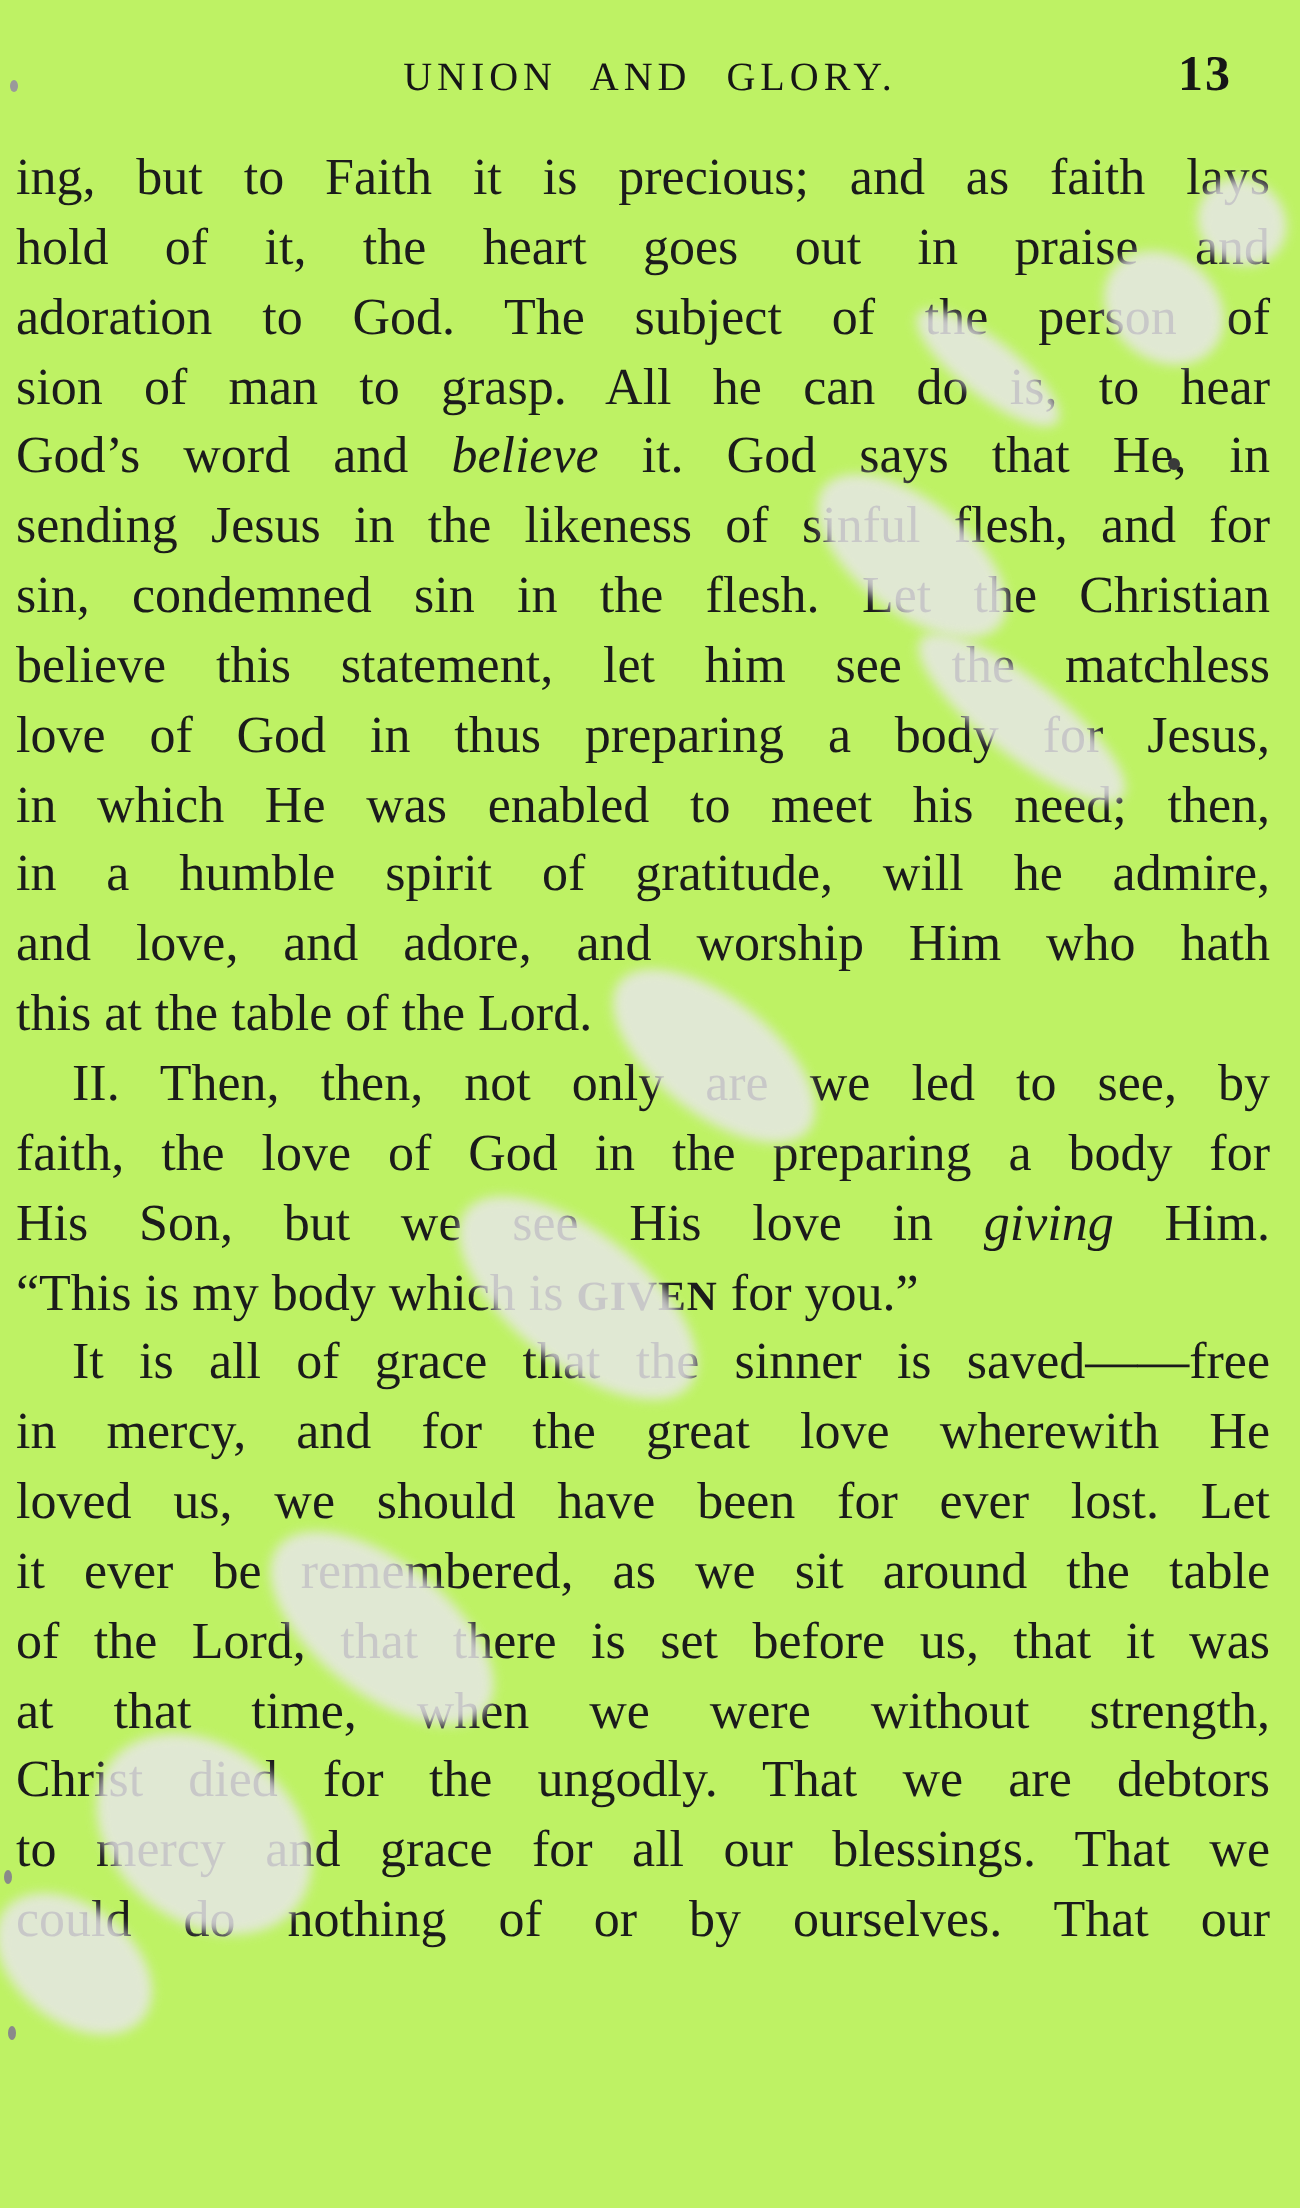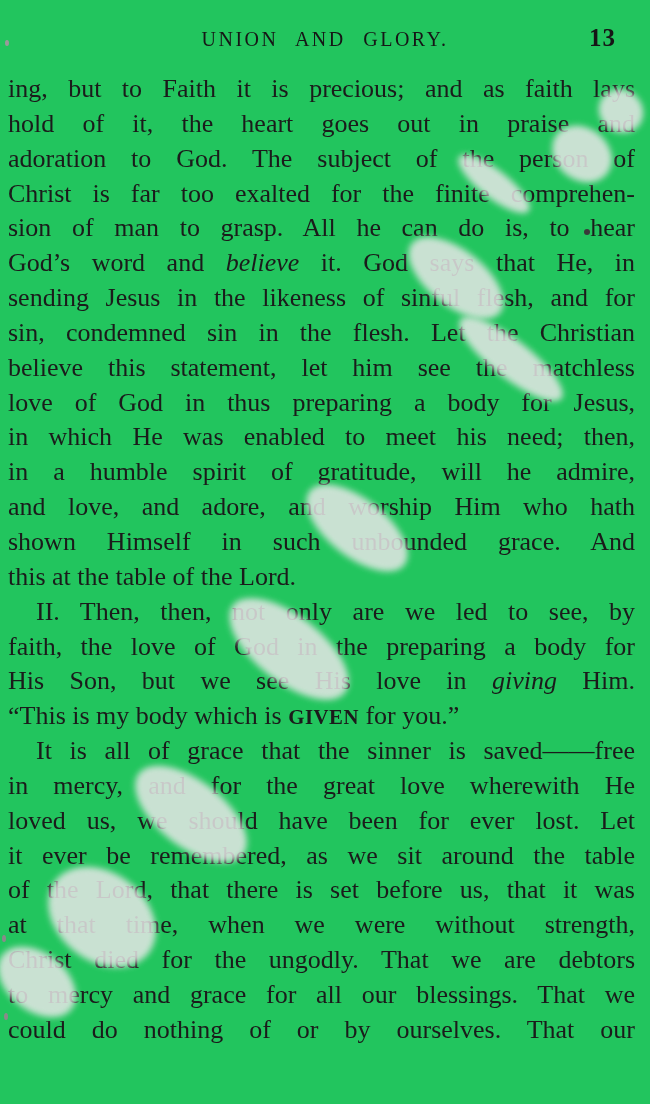--- a/index.html
+++ b/index.html
@@ -4,21 +4,21 @@
 <style>
   html, body {
     margin: 0;
     padding: 0;
     background: #ffffff;
   }
   #page {
     position: relative;
     width: 650px;
     height: 1104px;
-    background: #22c55e;
+    background: #bef264;
     overflow: hidden;
     font-family: "Liberation Serif", "DejaVu Serif", serif;
     color: #1b1b1b;
   }
   
   #running-header {
     position: absolute;
     top: 28px;
     left: 0;
     width: 100%;
@@ -98,31 +98,29 @@
 <div id="page">
 
   <div id="running-header">UNION AND GLORY.</div>
 
   <div id="page-number">13</div>
 
   <div id="page-body">
       <div class="line">ing, but to Faith it is precious; and as faith lays</div>
       <div class="line">hold of it, the heart goes out in praise and</div>
       <div class="line">adoration to God.  The subject of the person of</div>
-      <div class="line">Christ is far too exalted for the finite comprehen-</div>
       <div class="line">sion of man to grasp.  All he can do is, to hear</div>
       <div class="line">God’s word and <span class="italic">believe</span> it.  God says that He, in</div>
       <div class="line">sending Jesus in the likeness of sinful flesh, and for</div>
       <div class="line">sin, condemned sin in the flesh.  Let the Christian</div>
       <div class="line">believe this statement, let him see the matchless</div>
       <div class="line">love of God in thus preparing a body for Jesus,</div>
       <div class="line">in which He was enabled to meet his need; then,</div>
       <div class="line">in a humble spirit of gratitude, will he admire,</div>
       <div class="line">and love, and adore, and worship Him who hath</div>
-      <div class="line">shown Himself in such unbounded grace.  And</div>
       <div class="line para-end">this at the table of the Lord.</div>
       <div class="line indent">II. Then, then, not only are we led to see, by</div>
       <div class="line">faith, the love of God in the preparing a body for</div>
       <div class="line">His Son, but we see His love in <span class="italic">giving</span> Him.</div>
       <div class="line para-end">“This is my body which is <span class="smallcaps">GIVEN</span> for you.”</div>
       <div class="line indent">It is all of grace that the sinner is saved——free</div>
       <div class="line">in mercy, and for the great love wherewith He</div>
       <div class="line">loved us, we should have been for ever lost.  Let</div>
       <div class="line">it ever be remembered, as we sit around the table</div>
       <div class="line">of the Lord, that there is set before us, that it was</div>

